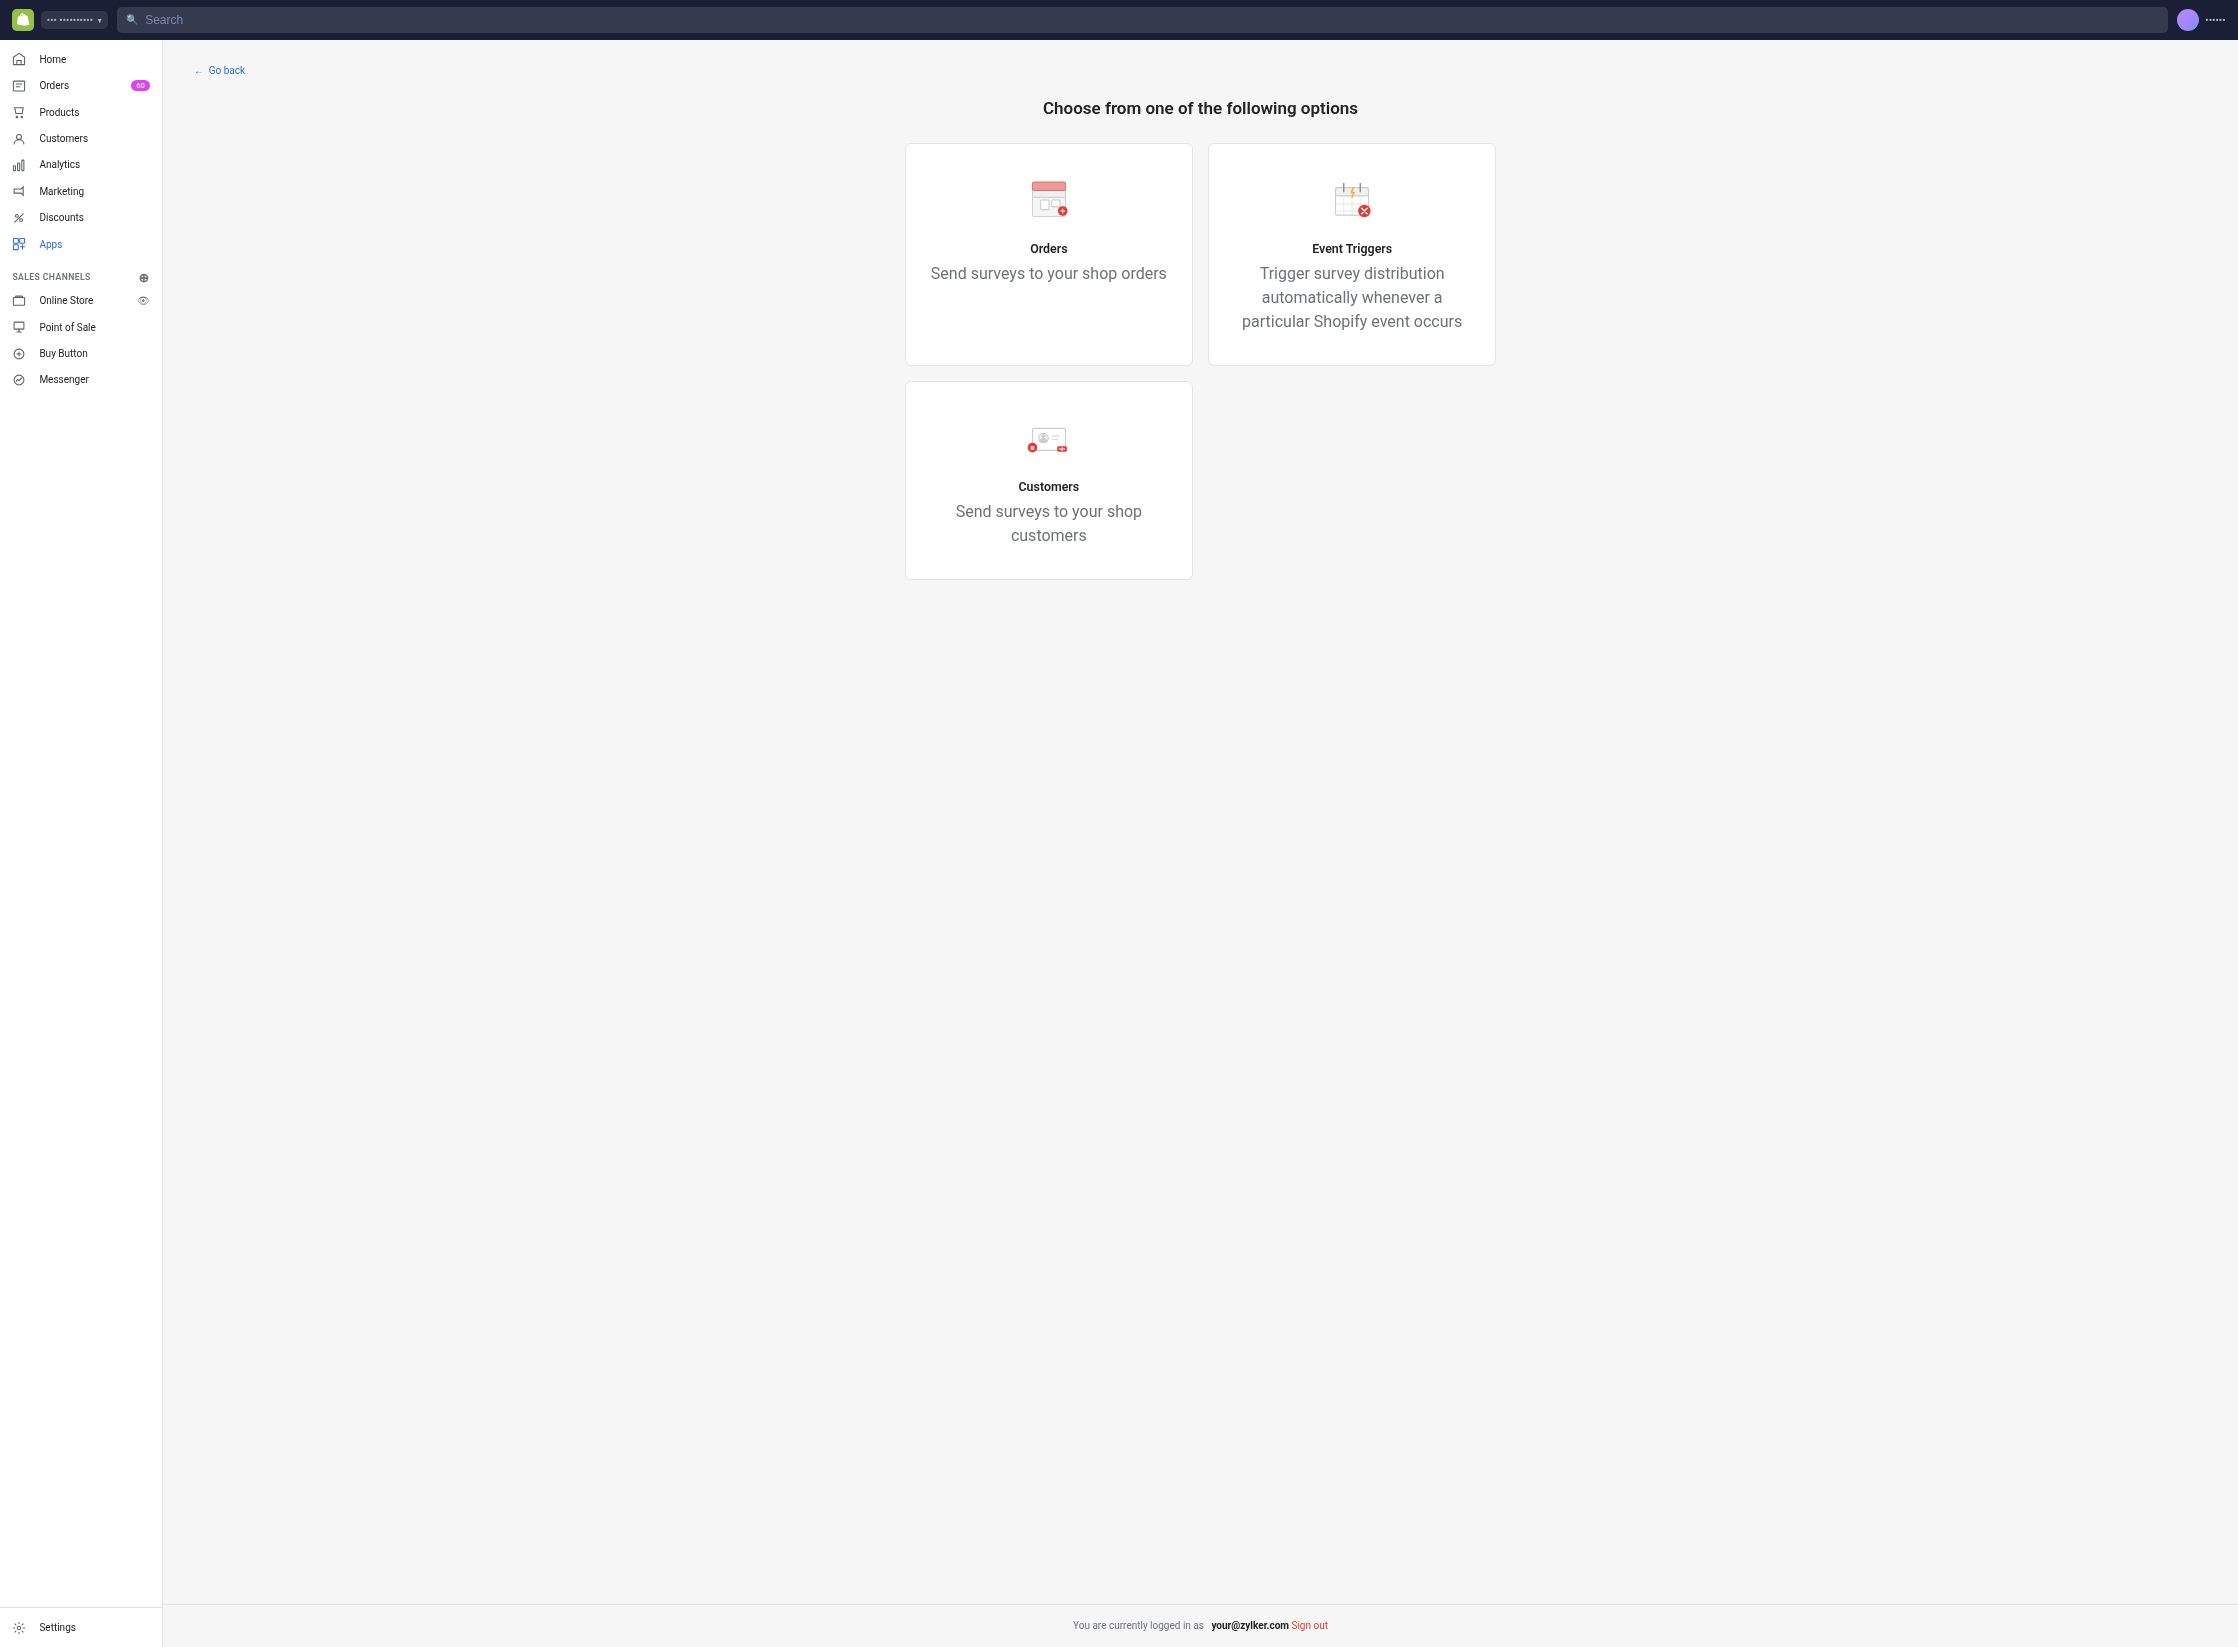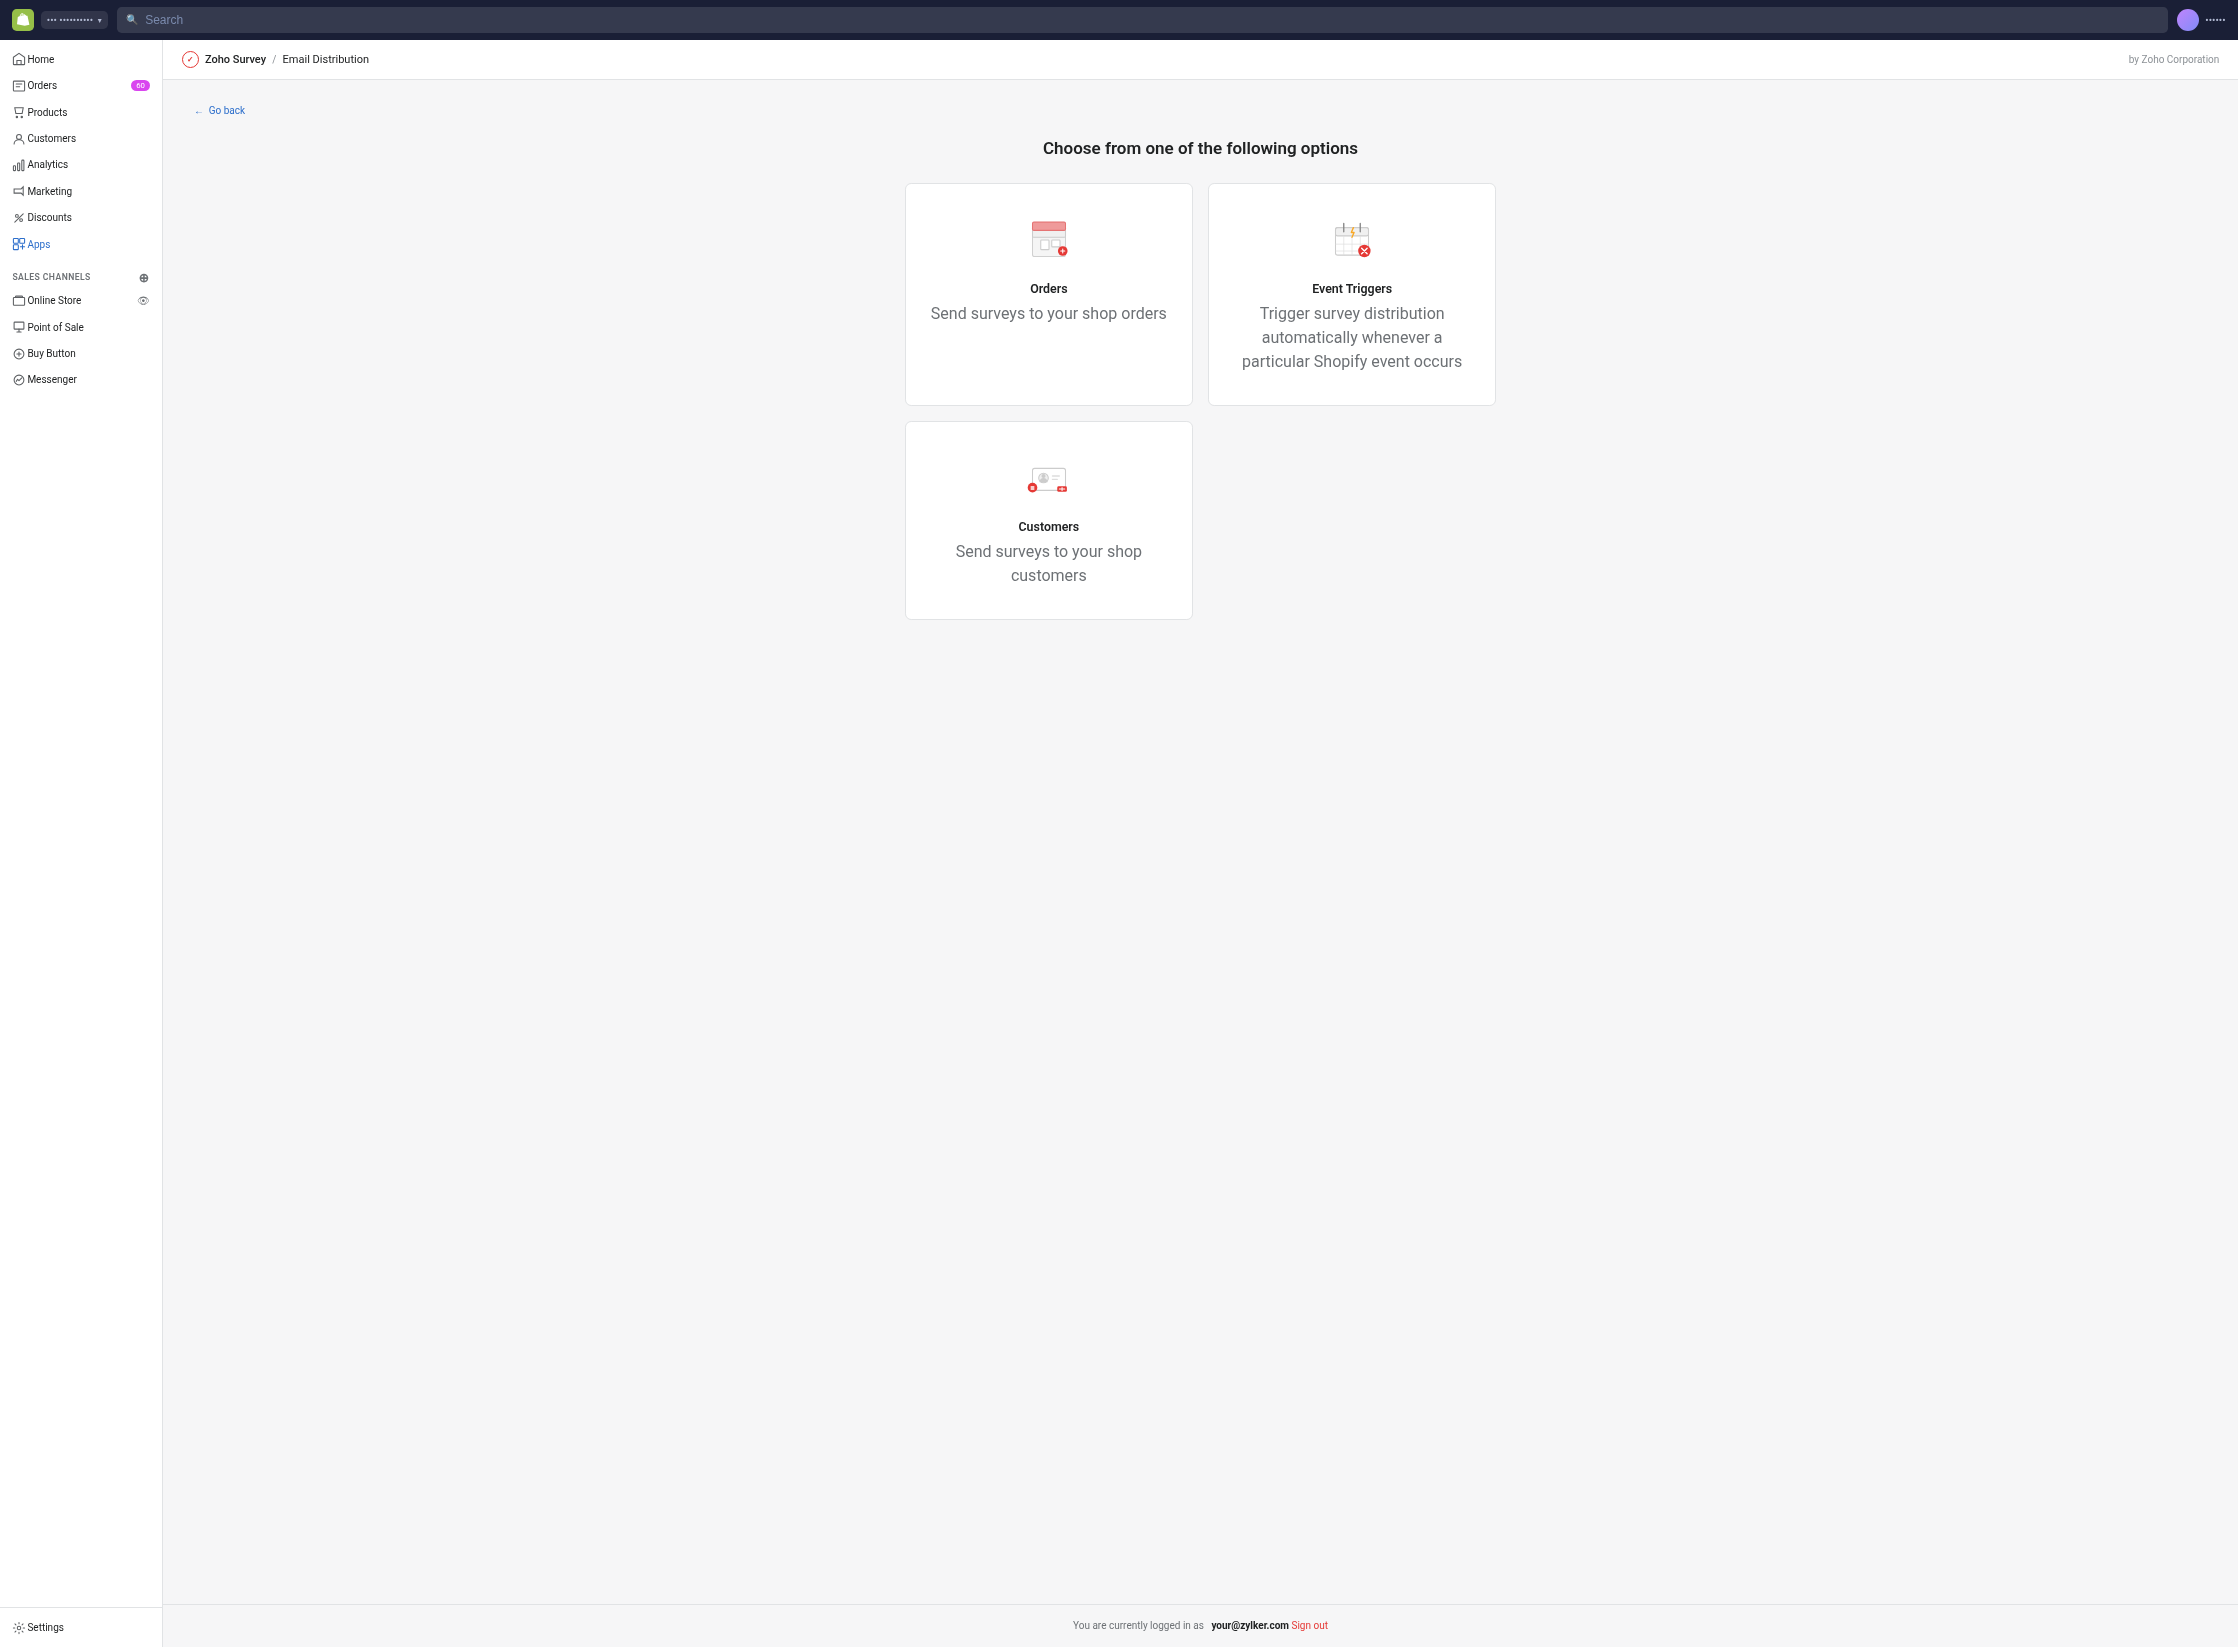--- a/index.html
+++ b/index.html
@@ -65,21 +65,21 @@
       width: 163px;
       background: #fff;
       border-right: 0.8px solid #e1e3e5;
       display: flex;
       flex-direction: column;
       overflow-y: auto;
       flex-shrink: 0;
     }
     .sidebar-nav { padding: 6.2px 0; flex: 1; }
     .sidebar-item {
-      display: flex; align-items: center; gap: 1px;
+      display: flex; align-items: center; gap: 13px;
       padding: 6.2px 12.4px;
       color: #202223;
       font-size: 10px;
       cursor: pointer;
       border-radius: 0;
       text-decoration: none;
     }
     .sidebar-item .icon { width: 14px; height: 14px; display: flex; align-items: center; justify-content: center; color: #5c5f62; font-size: 11.7px; }
     .sidebar-item.apps-active .label { color: #2c6ecb; }
     .sidebar-item.apps-active .icon { color: #2c6ecb; }
@@ -385,29 +385,20 @@
               <path d="M10 2v2M10 16v2M2 10h2M16 10h2M4.2 4.2l1.4 1.4M14.4 14.4l1.4 1.4M4.2 15.8l1.4-1.4M14.4 5.6l1.4-1.4" stroke="#5c5f62" stroke-width="1.5" stroke-linecap="round"></path>
             </svg>
         </span>
         <span class="label">Settings</span>
       </div>
     </div>
   </aside>
 
   <main class="content">
 
-    <header class="content-header">
-      <div class="breadcrumb">
-        <div class="zoho-circle"></div>
-        <span class="breadcrumb-link">Zoho Survey</span>
-        <span class="breadcrumb-sep">/</span>
-        <span class="breadcrumb-current">Email Distribution</span>
-      </div>
-      <span class="by-label">by Zoho Corporation</span>
-    </header>
 
     <div class="content-body">
 
       <a class="go-back">
         <span>←</span>
         <span>Go back</span>
       </a>
 
       <h1 class="page-title">Choose from one of the following options</h1>
 

